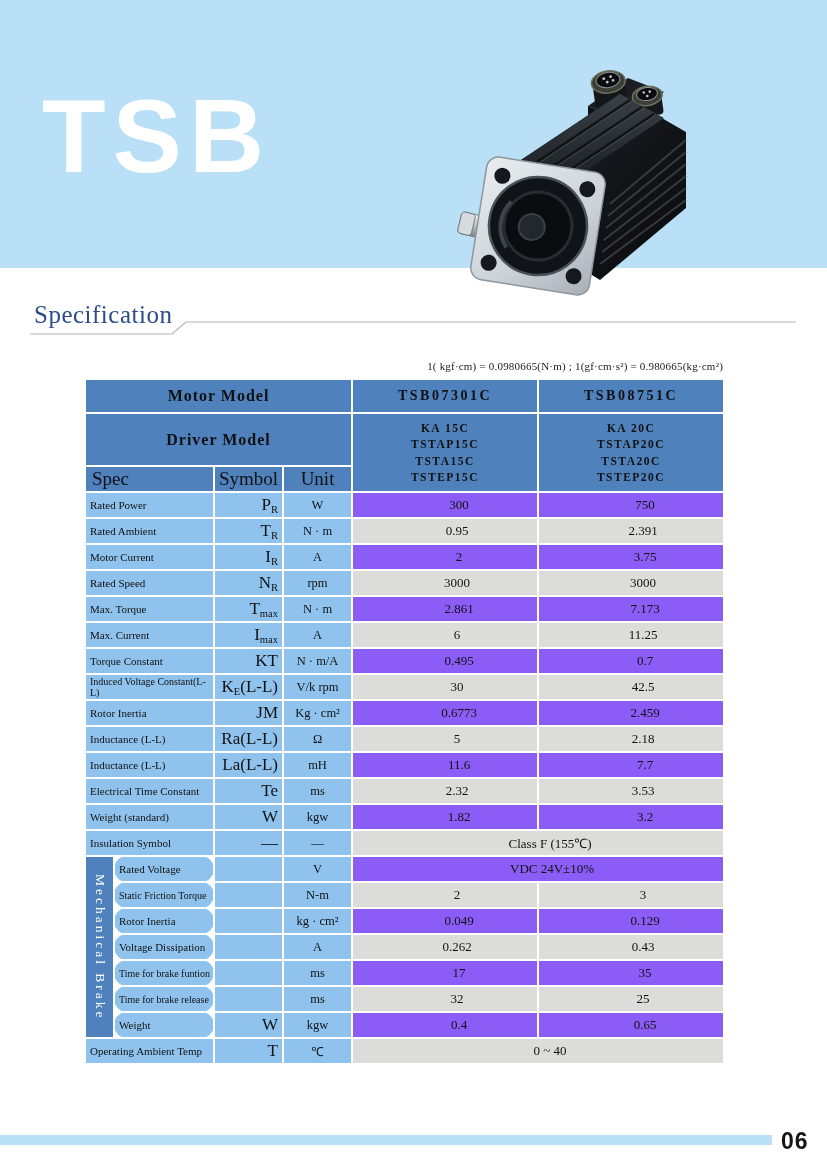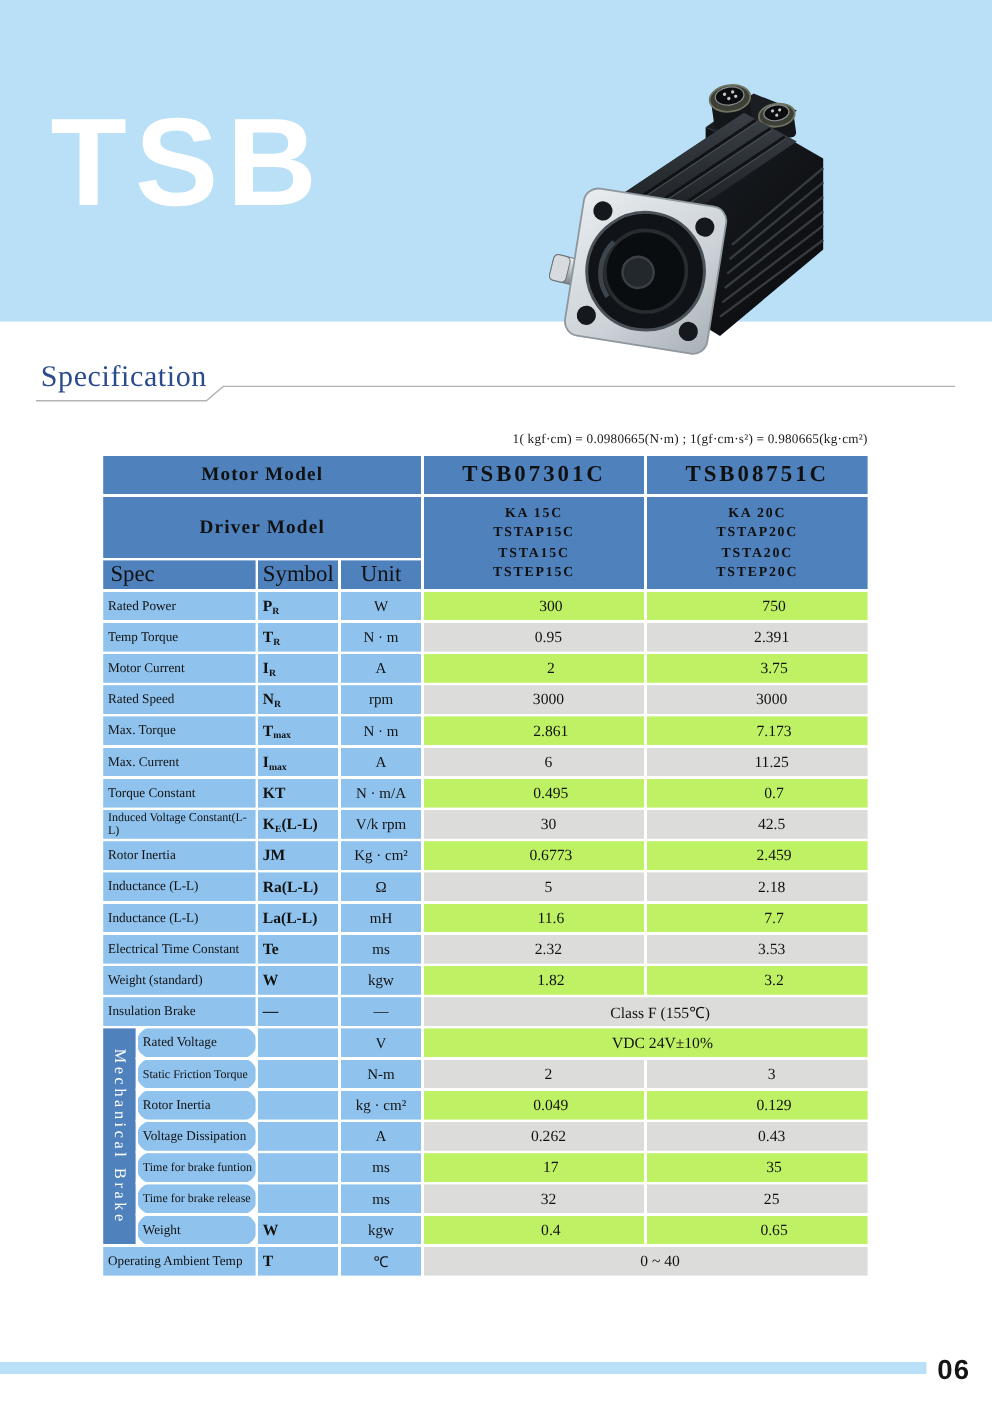--- a/index.html
+++ b/index.html
@@ -34,34 +34,34 @@
   .spec-table td{
     border:2px solid #ffffff;padding:0 4px;overflow:hidden;
     font-family:"Liberation Serif",serif;color:#111;
   }
   tr.h1 td{height:32px;}
   tr.h2 td{height:51px;}
   tr.h3 td{height:24px;}
   tr.r  td{height:24px;}
   .hdr{background:#4f81bd;color:#ffffff;}
   .model-label{font-size:16px;font-weight:bold;text-align:center;letter-spacing:1px;}
-  .model-name{font-size:19px;font-weight:bold;text-align:center;letter-spacing:2.5px;}
+  .model-name{font-size:14px;font-weight:bold;text-align:center;letter-spacing:2.5px;}
   .driver-cell{font-size:11.5px;font-weight:bold;text-align:center;letter-spacing:1.5px;vertical-align:middle;}
   .driver-line{display:block;line-height:1.4;}
   .colhdr{font-size:19px;}
   .colhdr.left{text-align:left;padding-left:6px;}
   .colhdr.ctr{text-align:center;}
   .lbl{background:#8fc3ee;}
   .spec-cell{font-size:11px;line-height:1.1;padding-left:5px;}
   .spec-cell.tiny{font-size:10px;}
-  .sym-cell{font-size:13px;text-align:left;font-weight:bold;}
+  .sym-cell{font-size:17px;text-align:right;}
   .sym-cell sub{font-size:0.62em;vertical-align:-0.3em;letter-spacing:0;}
   .unit-cell{font-size:12.5px;text-align:center;}
   .val{font-size:13px;text-align:center;}
-  tr.light .val{background:#bef264;padding-left:32px;}
+  tr.light .val{background:#8b5cf6;padding-left:32px;}
   tr.dark  .val{background:#dcdcdb;padding-left:28px;}
   .brake-strip{background:#4f81bd;text-align:center;vertical-align:middle;padding:0;}
   .vert-label{
     writing-mode:vertical-rl;margin:0 auto;color:#ffffff;
     font-size:13.5px;letter-spacing:3px;white-space:nowrap;
   }
   .brake-spec{white-space:nowrap;border-radius:13px;}
   
   .footer-bar{position:absolute;left:0;top:1135px;width:772px;height:10px;background:#b9e0f7;}
   .page-number{
@@ -211,21 +211,21 @@
   </tr>
 
   <tr class="r light">
     <td colspan="2" class="lbl spec-cell">Rated Power</td>
     <td class="lbl sym-cell"><span>P</span><sub>R</sub><span></span></td>
     <td class="lbl unit-cell">W</td>
     <td class="val">300</td>
     <td class="val">750</td>
   </tr>
   <tr class="r dark">
-    <td colspan="2" class="lbl spec-cell">Temp Torque</td>
+    <td colspan="2" class="lbl spec-cell">Rated Ambient</td>
     <td class="lbl sym-cell"><span>T</span><sub>R</sub><span></span></td>
     <td class="lbl unit-cell">N · m</td>
     <td class="val">0.95</td>
     <td class="val">2.391</td>
   </tr>
   <tr class="r light">
     <td colspan="2" class="lbl spec-cell">Motor Current</td>
     <td class="lbl sym-cell"><span>I</span><sub>R</sub><span></span></td>
     <td class="lbl unit-cell">A</td>
     <td class="val">2</td>
@@ -295,21 +295,21 @@
     <td class="val">3.53</td>
   </tr>
   <tr class="r light">
     <td colspan="2" class="lbl spec-cell">Weight (standard)</td>
     <td class="lbl sym-cell"><span>W</span><sub></sub><span></span></td>
     <td class="lbl unit-cell">kgw</td>
     <td class="val">1.82</td>
     <td class="val">3.2</td>
   </tr>
   <tr class="r dark">
-    <td colspan="2" class="lbl spec-cell">Insulation Brake</td>
+    <td colspan="2" class="lbl spec-cell">Insulation Symbol</td>
     <td class="lbl sym-cell"><span>—</span><sub></sub><span></span></td>
     <td class="lbl unit-cell">—</td>
     <td colspan="2" class="val">Class F (155℃)</td>
   </tr>
 
   <tr class="r light">
     <td rowspan="7" class="brake-strip">
       <div class="vert-label">Mechanical Brake</div>
     </td>
     <td class="lbl spec-cell brake-spec">Rated Voltage</td>

